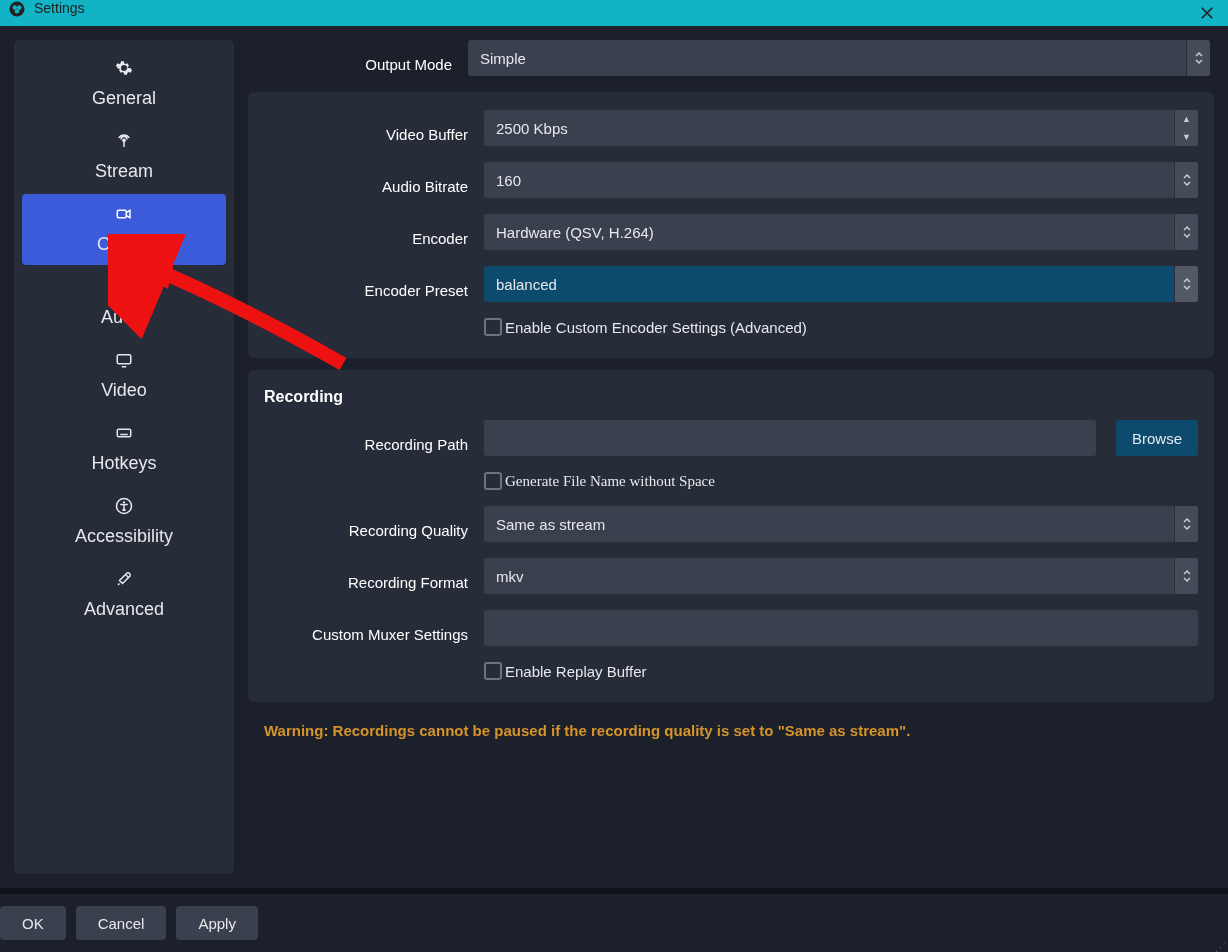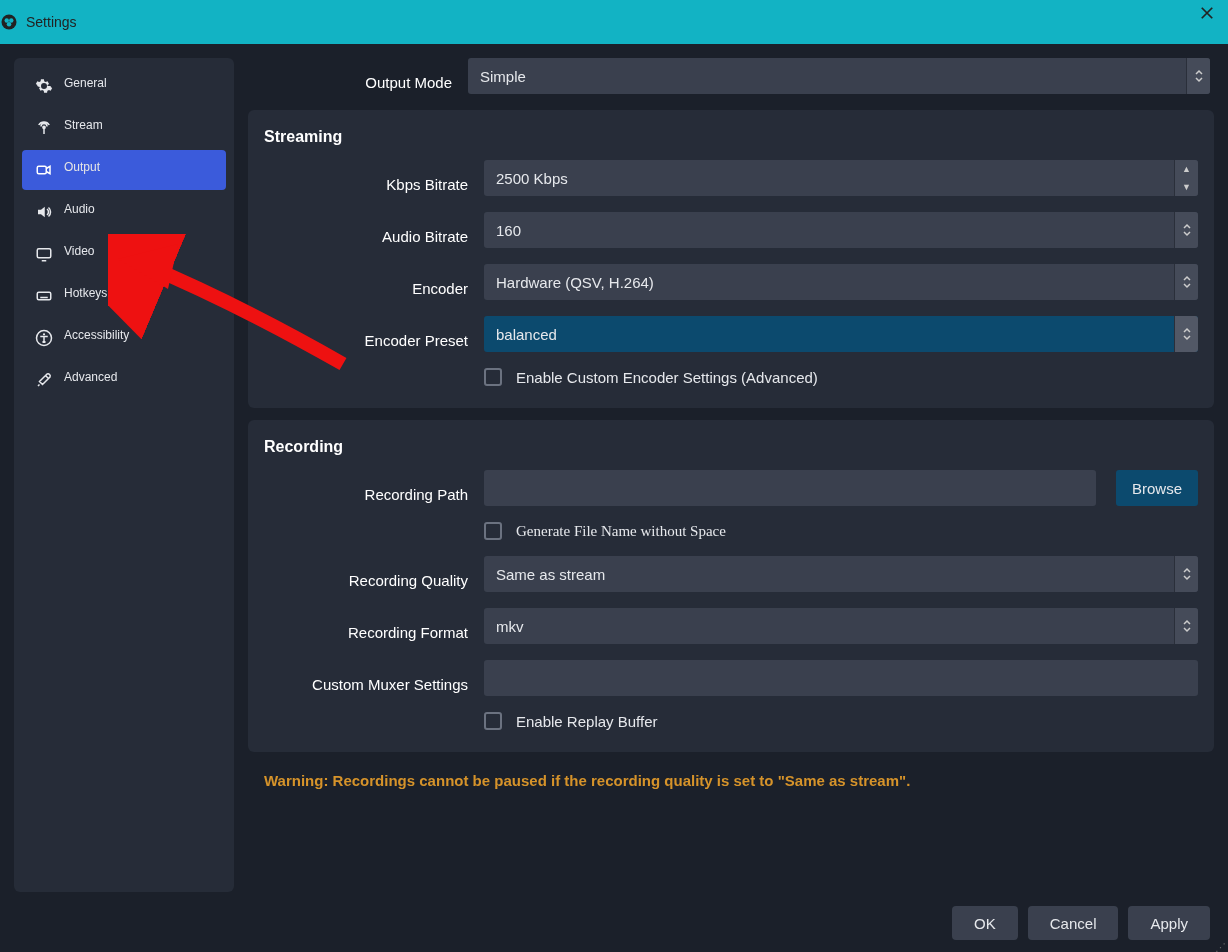--- a/index.html
+++ b/index.html
@@ -6,25 +6,25 @@
   body {
     font-family: "Segoe UI", Arial, sans-serif;
     background: #0f131b;
     color: #e6e8ec;
     width: 1228px;
     height: 952px;
     overflow: hidden;
     position: relative;
   }
   .titlebar {
-    height: 44px;
+    height: 26px;
     background: #12b3c4;
     display: flex;
-    align-items: center;
-    padding: 0 0;
+    align-items: flex-start;
+    padding: 0 8px;
     position: relative;
   }
   .titlebar .app-icon {
     width: 18px; height: 18px;
     margin-right: 8px;
     display: flex; align-items: center; justify-content: center;
   }
   .titlebar .title {
     color: #222;
     font-size: 14px;
@@ -47,25 +47,27 @@
     width: 220px;
     background: #262c38;
     border-radius: 6px;
     padding: 8px;
     display: flex;
     flex-direction: column;
     gap: 2px;
   }
   .side-item {
     display: flex;
+    align-items: center;
     gap: 10px;
     padding: 10px 12px;
     border-radius: 4px;
-    font-size: 12px;
+    font-size: 18px;
     cursor: pointer;
+    flex-direction: column;
   }
   .side-item.active {
     background: #3b5bdb;
     color: #e5e5e5;
   }
   .side-item .icon {
     width: 20px; height: 20px;
     display: flex; align-items: center; justify-content: center;
     flex-shrink: 0;
   }
@@ -137,21 +139,21 @@
   .select-buttons-single {
     position: absolute; right: 0; top: 0; bottom: 0;
     width: 24px;
     background: #454b59;
     border-left: 1px solid #2a2f3a;
     border-radius: 0 3px 3px 0;
   }
   .checkbox-row {
     display: flex;
     align-items: center;
-    gap: 14px;
+    gap: 3px;
     margin-left: 220px;
     font-size: 15px;
   }
   .checkbox {
     width: 18px; height: 18px;
     border: 2px solid #6b7280;
     border-radius: 3px;
     background: transparent;
   }
   .browse-btn {
@@ -170,21 +172,21 @@
     font-weight: 700;
     font-size: 15px;
     padding: 8px 16px 0 16px;
   }
   .footer {
     position: absolute;
     bottom: 0; left: 0; right: 0;
     height: 58px;
     background: #1b202a;
     display: flex;
-    justify-content: flex-end;
+    justify-content: flex-start;
     align-items: center;
     gap: 10px;
     padding-right: 18px;
   }
   .footer button {
     background: #3a404e;
     border: none;
     border-radius: 4px;
     height: 34px;
     padding: 0 22px;
@@ -312,24 +314,23 @@
         <span>Simple</span>
         <div class="select-buttons-single">
           <svg viewBox="0 0 10 16" width="10" height="16">
               <path d="M2 6l3-3 3 3M2 10l3 3 3-3" stroke="#ccc" fill="none" stroke-width="1.5"></path>
             </svg>
         </div>
       </div>
     </div>
 
     <div class="panel">
-      <div class="panel-title">Streaming</div>
-
-      <div class="form-row">
-        <div class="label">Kbps Bitrate</div>
+
+      <div class="form-row">
+        <div class="label">Video Buffer</div>
         <div class="spinbox">
           <span class="spinbox-inner">2500 Kbps</span>
           <div class="spin-buttons">
             <div>▲</div>
             <div>▼</div>
           </div>
         </div>
       </div>
 
       <div class="form-row">

